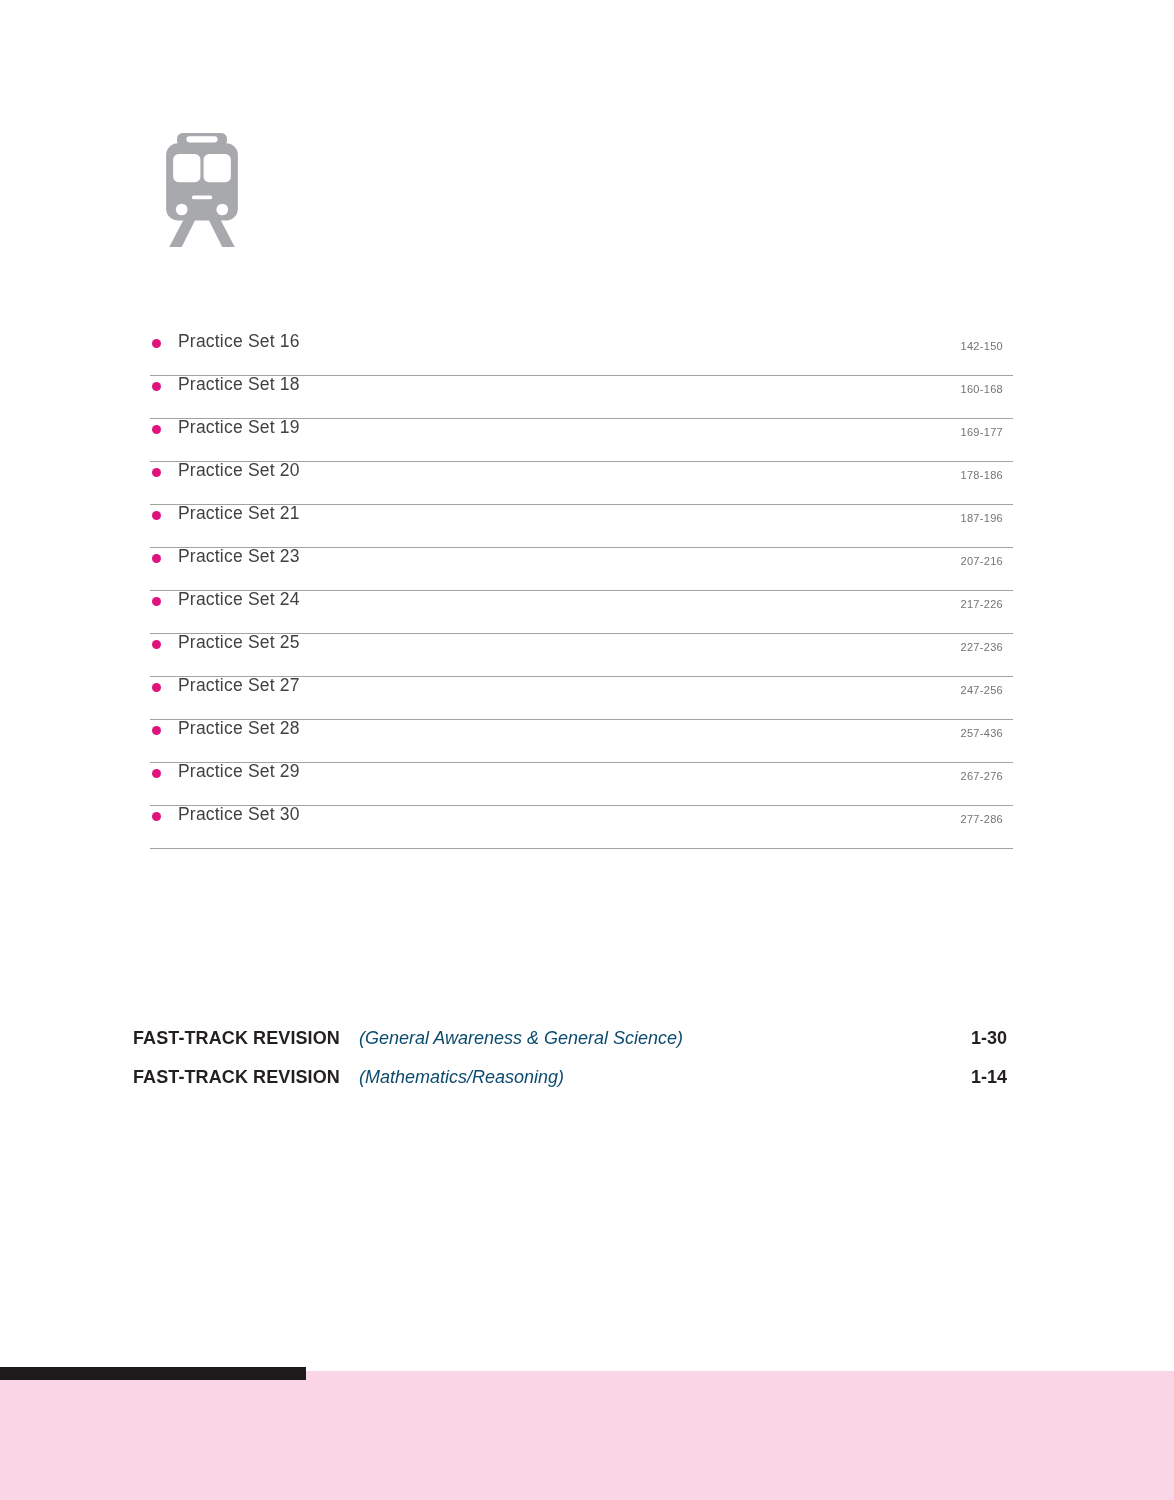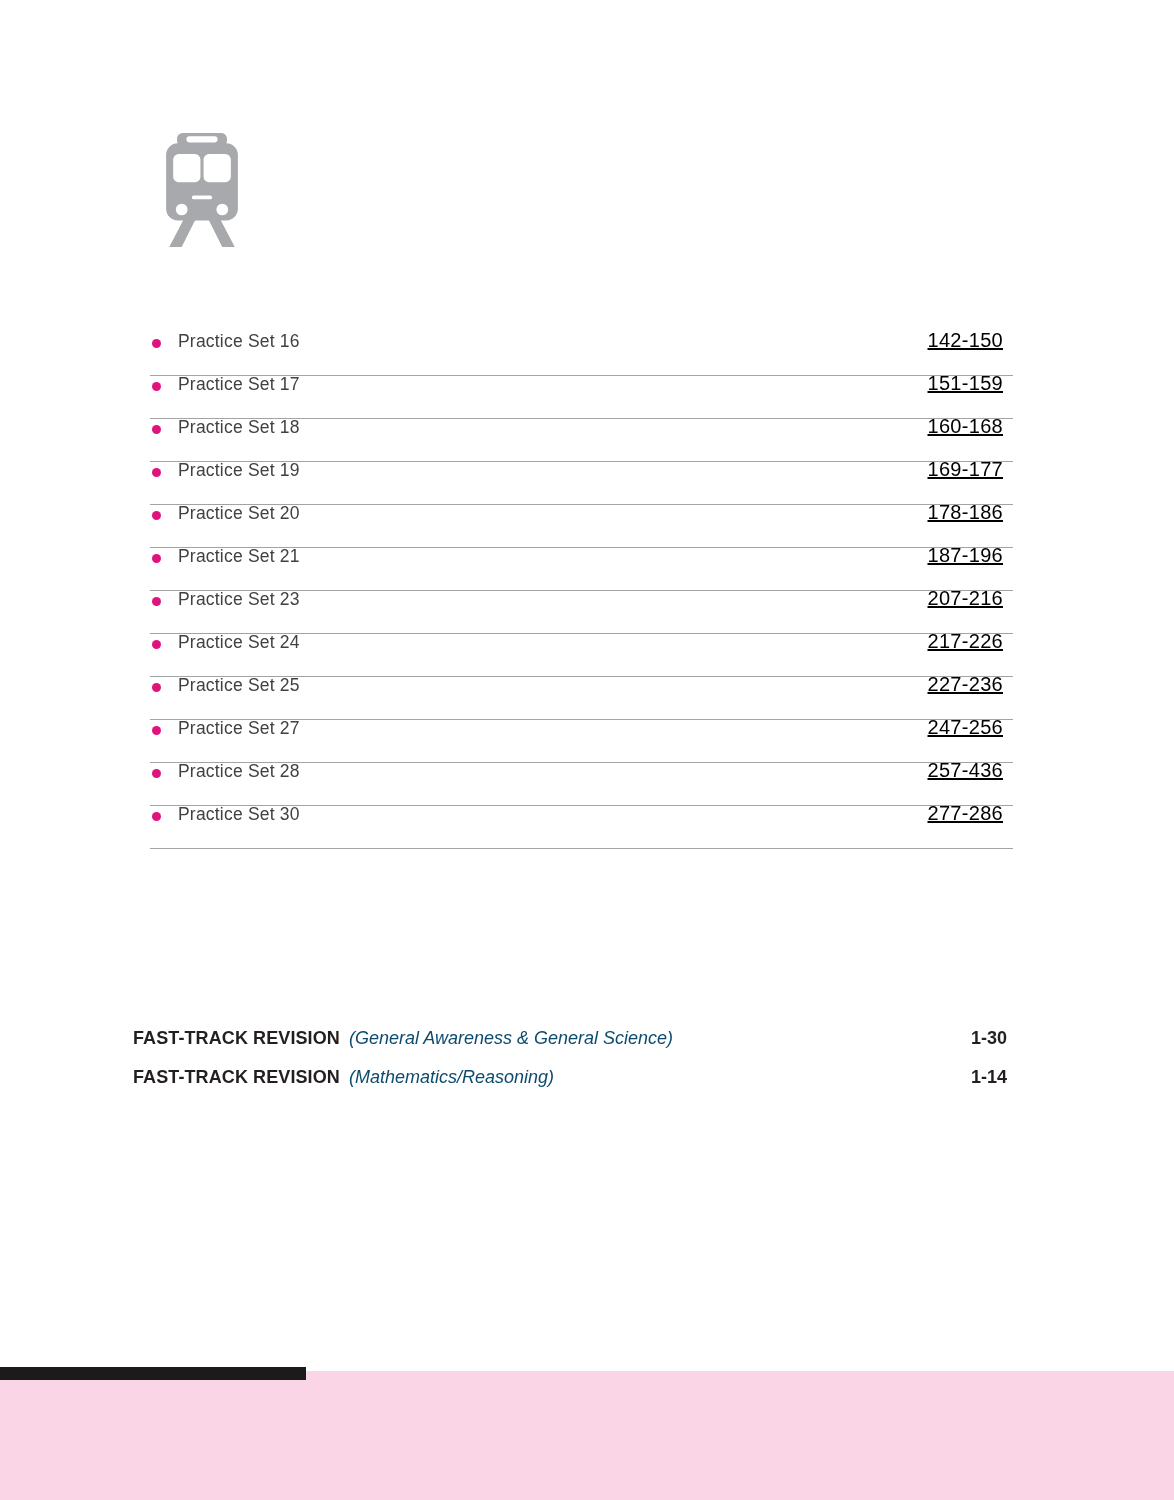--- a/index.html
+++ b/index.html
@@ -41,37 +41,37 @@
     margin: 0 17px 4px 2px;
     flex: none;
   }
   .toc-label {
     font-size: 17.5px;
     color: #414042;
     letter-spacing: 0.2px;
   }
   .toc-pages {
     margin-left: auto;
-    font-size: 20px;
-    color: #000000;
+    font-size: 11px;
+    color: #737373;
     padding-right: 10px;
     letter-spacing: 0.3px;
-    text-decoration: underline;
   }
 
   
   .revision {
     position: absolute;
     left: 133px; top: 1019px;
     width: 880px;
   }
   .rev-row {
     height: 39px;
     display: flex;
     align-items: center;
+    gap: 10px;
   }
   .rev-title {
     font-size: 18px;
     font-weight: bold;
     color: #231f20;
     letter-spacing: 0.1px;
   }
   .rev-subtitle {
     font-size: 18px;
     font-style: italic;
@@ -132,25 +132,20 @@
   </div>
 
   <div class="toc">
     <div class="toc-row">
       <span class="bullet"></span>
       <span class="toc-label">Practice Set 16</span>
       <span class="toc-pages">142-150</span>
     </div>
     <div class="toc-row">
       <span class="bullet"></span>
-      <span class="toc-label">Practice Set 17</span>
-      <span class="toc-pages">151-159</span>
-    </div>
-    <div class="toc-row">
-      <span class="bullet"></span>
       <span class="toc-label">Practice Set 18</span>
       <span class="toc-pages">160-168</span>
     </div>
     <div class="toc-row">
       <span class="bullet"></span>
       <span class="toc-label">Practice Set 19</span>
       <span class="toc-pages">169-177</span>
     </div>
     <div class="toc-row">
       <span class="bullet"></span>
@@ -179,20 +174,25 @@
     </div>
     <div class="toc-row">
       <span class="bullet"></span>
       <span class="toc-label">Practice Set 27</span>
       <span class="toc-pages">247-256</span>
     </div>
     <div class="toc-row">
       <span class="bullet"></span>
       <span class="toc-label">Practice Set 28</span>
       <span class="toc-pages">257-436</span>
+    </div>
+    <div class="toc-row">
+      <span class="bullet"></span>
+      <span class="toc-label">Practice Set 29</span>
+      <span class="toc-pages">267-276</span>
     </div>
     <div class="toc-row">
       <span class="bullet"></span>
       <span class="toc-label">Practice Set 30</span>
       <span class="toc-pages">277-286</span>
     </div>
   </div>
 
   <div class="revision">
     <div class="rev-row">

